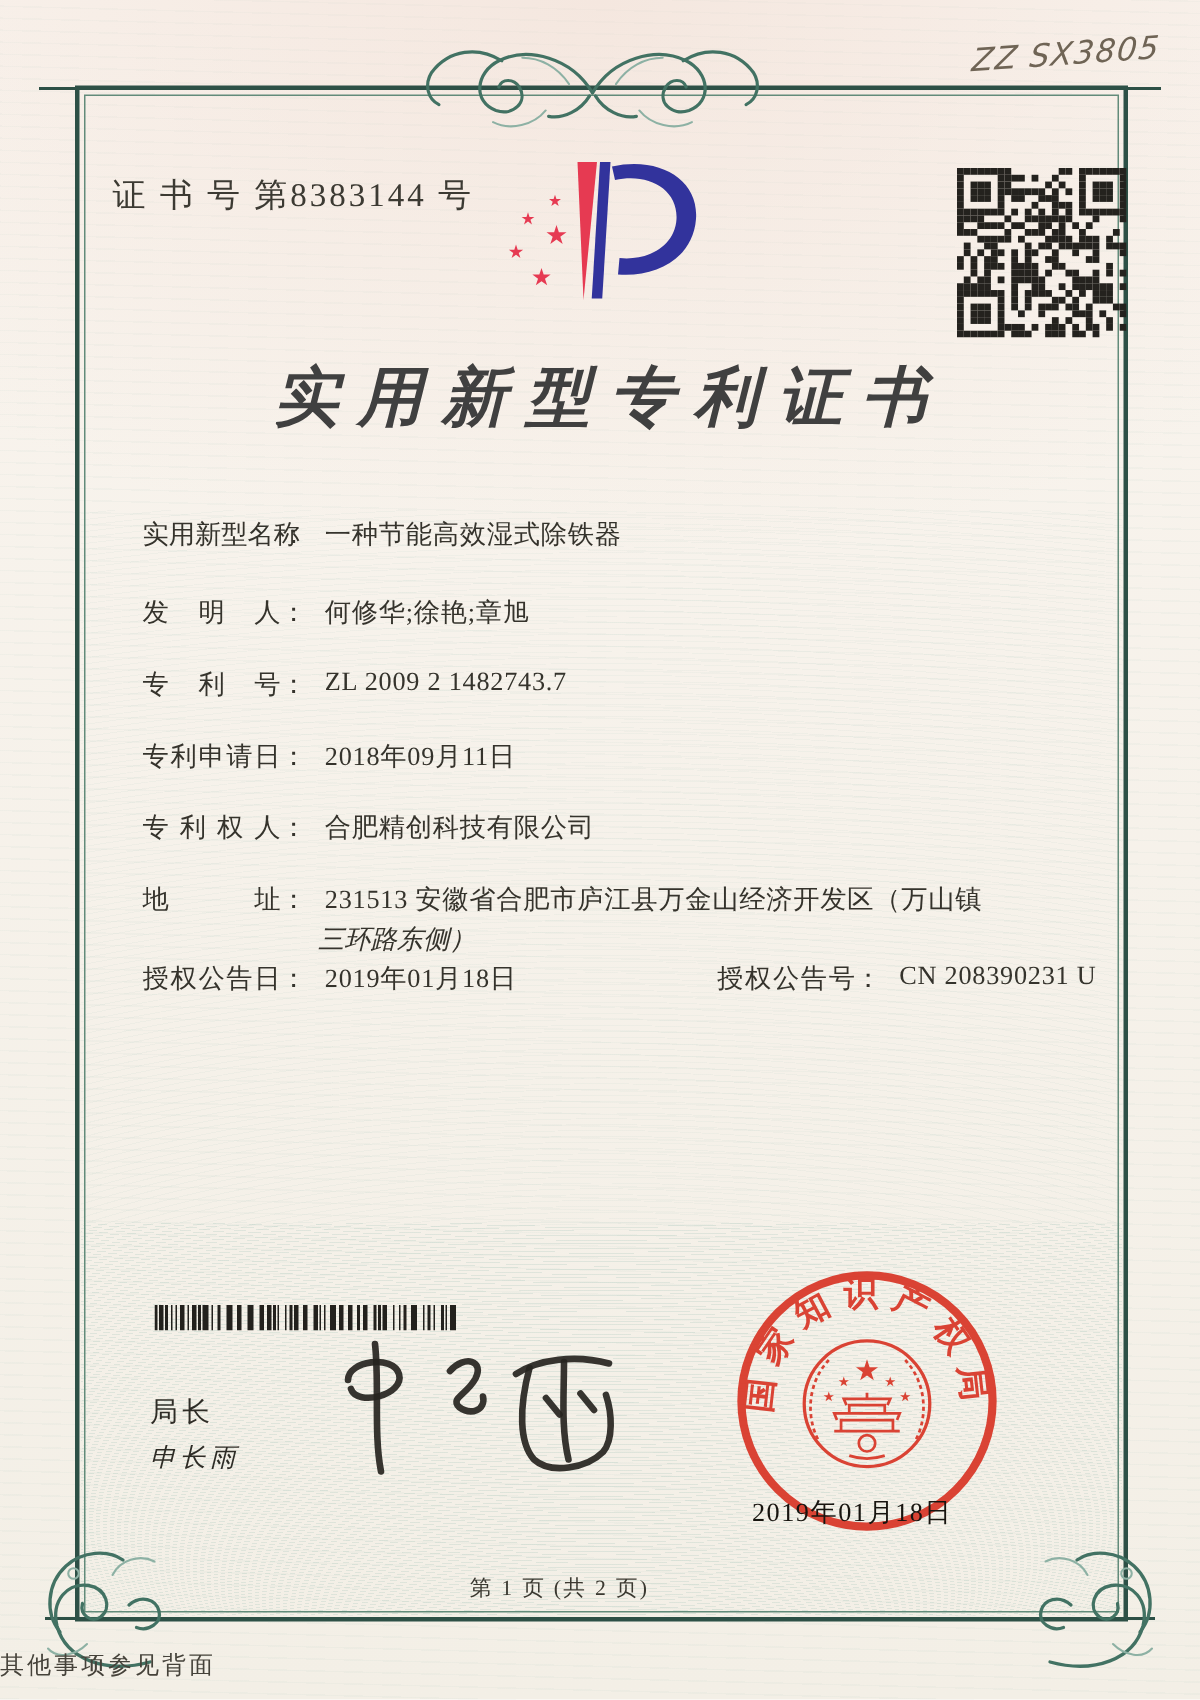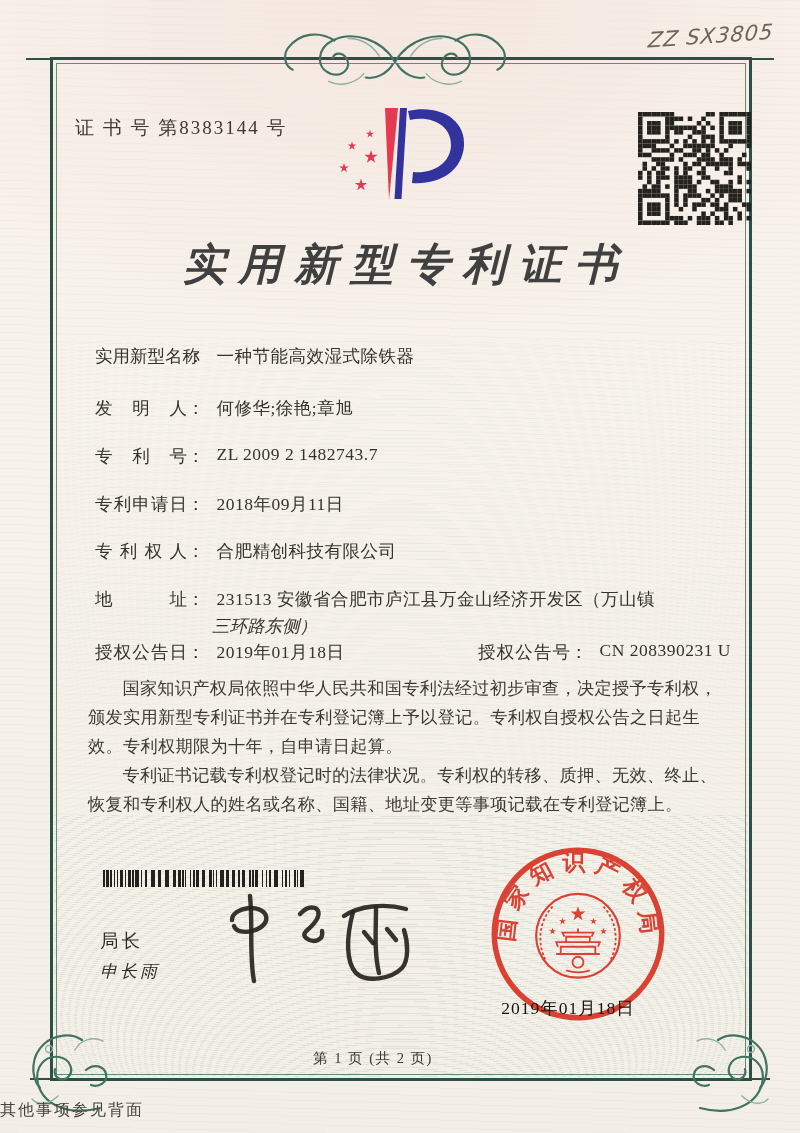--- a/index.html
+++ b/index.html
@@ -28,21 +28,21 @@
   .tail{position:absolute;height:2px;background:#2d5046;z-index:1;}
   .frame{
     position:absolute;left:50px;top:57px;width:702px;height:1024px;box-sizing:border-box;
     border:3px solid #2d5046;z-index:1;
   }
   .frame-inner{position:absolute;inset:3px;border:1px solid #628b7a;}
   .orn{position:absolute;z-index:2;}
   .orn svg path,.orn svg circle{fill:none;stroke:#427263;stroke-width:2.2;stroke-linecap:round;}
   .orn svg .lt{stroke:#8db1a4;stroke-width:1.4;}
   
-  .cert-no{position:absolute;left:75px;top:115px;font-size:19px;letter-spacing:2px;color:#3c3a33;z-index:3;}
+  .cert-no{position:absolute;left:75px;top:115px;font-size:22px;letter-spacing:2px;color:#3c3a33;z-index:3;}
   .logo{position:absolute;left:328px;top:104px;z-index:3;}
   .qr{position:absolute;left:638px;top:112px;z-index:3;}
   .hand-note{
     position:absolute;left:648px;top:24px;z-index:3;
     font-family:"DejaVu Sans",sans-serif;font-style:italic;
     font-size:21px;color:#6f6455;letter-spacing:1px;
     transform:rotate(-4deg) skewX(-10deg);
   }
   .title{
     position:absolute;left:0;right:0;top:236px;text-align:center;z-index:3;
@@ -555,24 +555,20 @@
         <span>授</span>
         <span>权</span>
         <span>公</span>
         <span>告</span>
         <span>号</span>
       </span>
       <span class="colon">：</span>
       <span class="val">CN 208390231 U</span>
   </div>
 
-  <div class="paras">
-    <p>国家知识产权局依照中华人民共和国专利法经过初步审查，决定授予专利权，颁发实用新型专利证书并在专利登记簿上予以登记。专利权自授权公告之日起生效。专利权期限为十年，自申请日起算。</p>
-    <p>专利证书记载专利权登记时的法律状况。专利权的转移、质押、无效、终止、恢复和专利权人的姓名或名称、国籍、地址变更等事项记载在专利登记簿上。</p>
-  </div>
 
   <div class="barcode">
     <svg id="bc" width="202" height="17" viewBox="0 0 202 17">
         <rect x="0" y="0" width="2" height="17" fill="#23211d"></rect>
         <rect x="3" y="0" width="3" height="17" fill="#23211d"></rect>
         <rect x="7" y="0" width="2" height="17" fill="#23211d"></rect>
         <rect x="11" y="0" width="1" height="17" fill="#23211d"></rect>
         <rect x="14" y="0" width="1" height="17" fill="#23211d"></rect>
         <rect x="17" y="0" width="3" height="17" fill="#23211d"></rect>
         <rect x="22" y="0" width="1" height="17" fill="#23211d"></rect>

